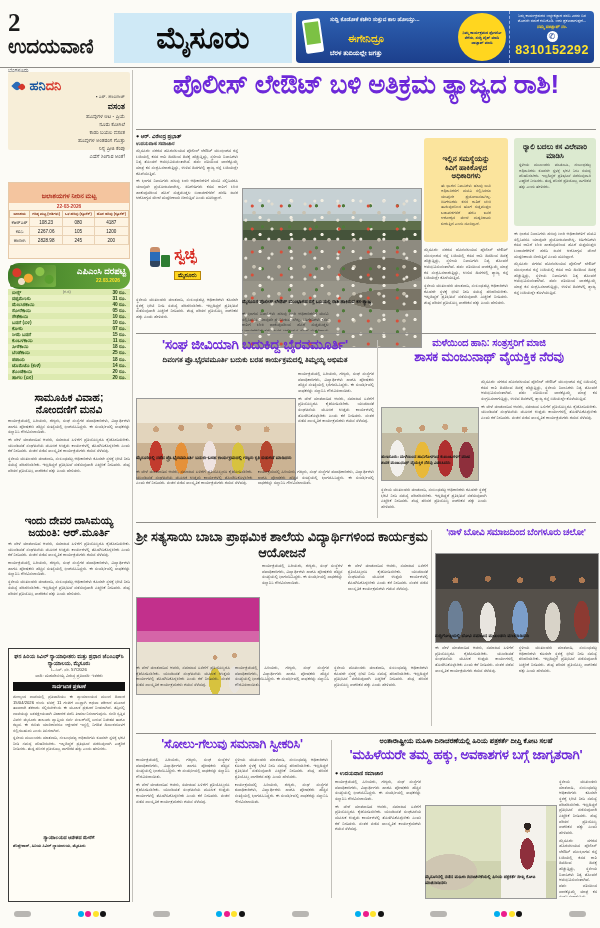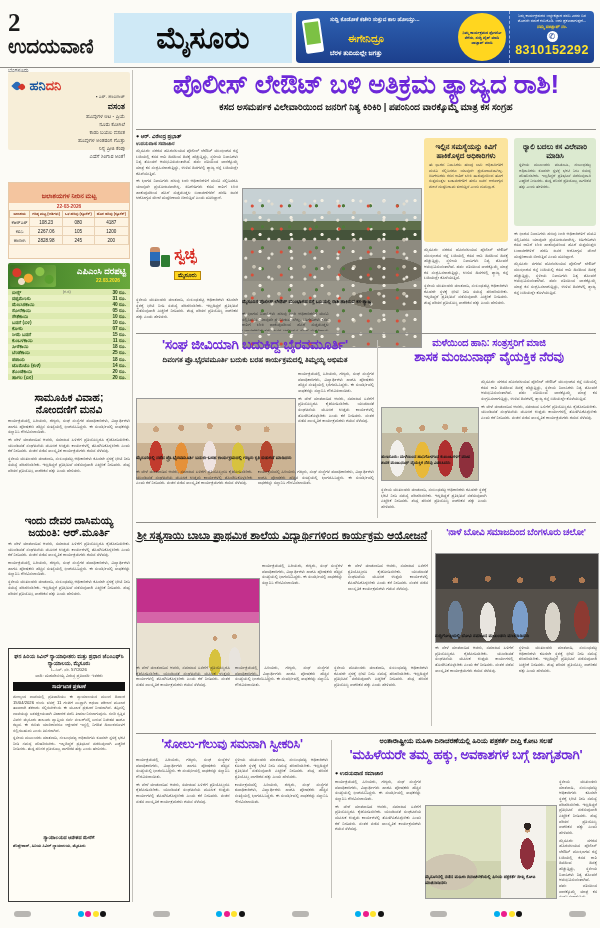--- a/index.html
+++ b/index.html
@@ -52,21 +52,21 @@
 
   .resv{background:#fdf3e2;border:1px solid #e6c9a8;box-sizing:border-box;}
   .resv-strip{background:#f4c59f;text-align:center;padding:1px 0;}
   .resv-title{color:#b03020;font-weight:bold;font-size:6.4px;}
   .resv-date{color:#c0392b;font-weight:bold;font-size:4.8px;text-align:center;padding:1px 0;}
   .resv table{width:100%;border-collapse:collapse;}
   .resv th{font-size:3.8px;color:#8a3c1e;font-weight:bold;padding:1px;border:.5px solid #e0c3a0;line-height:1.15;}
   .resv td{font-size:4.6px;color:#222;padding:1.5px 1px;text-align:center;border:.5px solid #e9d2b5;}
 
   .apmc{overflow:hidden;border-radius:2px;}
-  .apmc-head{background:linear-gradient(90deg,#3f7d27,#69a83c);height:26px;position:relative;}
+  .apmc-head{background:linear-gradient(90deg,#3f7d27,#69a83c);height:26px;position:relative;border-radius:11px;}
   .apmc-title{color:#fff;font-weight:bold;font-size:8.6px;position:absolute;right:4px;top:3px;}
   .apmc-sub{position:absolute;right:10px;top:15px;font-size:4.8px;color:#ffe32b;font-weight:bold;}
   .veggies{position:absolute;left:2px;top:2px;width:46px;height:22px;border-radius:2px;
      background:
        radial-gradient(circle at 15% 35%,#d93b2b 0 4px,transparent 5px),
        radial-gradient(circle at 40% 60%,#f2a934 0 4px,transparent 5px),
        radial-gradient(circle at 65% 30%,#8bc34a 0 4px,transparent 5px),
        radial-gradient(circle at 85% 65%,#5a9e2f 0 4px,transparent 5px),
        radial-gradient(circle at 25% 75%,#efe0c8 0 3px,transparent 4px),
        linear-gradient(135deg,#3c6e22,#77b344);}
@@ -79,21 +79,21 @@
 
   .sb-h{font-size:10.5px;font-weight:bold;text-align:center;line-height:1.15;color:#0b0b0b;}
   .notice{border:1.5px solid #3a3a3a;background:#fffdf6;box-sizing:border-box;padding:4px;}
   .notice-l1{font-size:5.4px;font-weight:bold;text-align:center;line-height:1.3;}
   .notice-l2{font-size:4.4px;text-align:center;line-height:1.4;color:#333;}
   .notice-strip{background:#111;color:#fff;font-size:5.2px;font-weight:bold;text-align:center;padding:1px 0;margin:3px 0;}
   .notice-sign{font-size:4.8px;font-weight:bold;text-align:center;margin-top:3px;}
   .notice-foot{font-size:4.2px;font-weight:bold;text-align:left;line-height:1.45;margin-top:3px;color:#222;}
 
   
-  .box-y{background:#fbe49d;border-radius:3px;padding:5px;box-sizing:border-box;}
+  .box-y{background:#fbe49d;border-radius:3px;padding:17px;box-sizing:border-box;}
   .box-g{background:#dcead0;border-radius:3px;padding:5px;box-sizing:border-box;}
   .box-title{font-size:7.2px;font-weight:bold;text-align:center;line-height:1.2;margin-bottom:2px;color:#1d1d1d;}
 
   
   .badge{position:relative;}
   .badge-top{color:#d6281e;font-weight:bold;font-size:15px;transform:rotate(-4deg);display:inline-block;text-shadow:0 0 1px #fff;}
   .badge-bot{background:#ffd61f;border:1px solid #b8860b;font-size:6px;font-weight:bold;padding:0 3px;display:inline-block;}
   .badge-man{position:absolute;left:0;top:2px;width:10px;height:20px;background:linear-gradient(180deg,#c98e6a 0 25%,#2b6cb8 25% 70%,#30445e 70% 100%);border-radius:3px;}
   .badge-bin{position:absolute;left:11px;top:10px;width:9px;height:12px;background:#2e7d32;border-radius:1px;}
 
@@ -352,21 +352,20 @@
     <div class="notice-strip">ಸಾರ್ವಜನಿಕ ಪ್ರಕಟಣೆ</div>
     <div class="clip" style="height:138px;">
       <p class="bt" style="font-size:4.2px;">ಮೇಲ್ಕಂಡ ದಾವೆಯಲ್ಲಿ ಪ್ರತಿವಾದಿಯು ಈ ನ್ಯಾಯಾಲಯದ ಮುಂದೆ ದಿನಾಂಕ 15/04/2026 ರಂದು ಬೆಳಗ್ಗೆ 11 ಗಂಟೆಗೆ ಖುದ್ದಾಗಿ ಅಥವಾ ವಕೀಲರ ಮೂಲಕ ಹಾಜರಾಗಿ ತಕರಾರು ಸಲ್ಲಿಸಬೇಕೆಂದು ಈ ಮೂಲಕ ಪ್ರಕಟಣೆ ನೀಡಲಾಗಿದೆ. ತಪ್ಪಿದಲ್ಲಿ ದಾವೆಯನ್ನು ಏಕಪಕ್ಷೀಯವಾಗಿ ವಿಚಾರಣೆ ನಡೆಸಿ ತೀರ್ಮಾನಿಸಲಾಗುವುದು. ಸದರಿ ಸ್ವತ್ತಿನ ವಿವರ: ಮೈಸೂರು ತಾಲೂಕು ವ್ಯಾಪ್ತಿಯ ಸರ್ವೆ ನಂಬರ್‌ನಲ್ಲಿ ಬರುವ ನಿವೇಶನ ಹಾಗೂ ಕಟ್ಟಡ. ಈ ಕುರಿತು ಯಾರಿಗಾದರೂ ಆಕ್ಷೇಪಣೆ ಇದ್ದಲ್ಲಿ ನಿಗದಿತ ದಿನಾಂಕದೊಳಗೆ ಸಲ್ಲಿಸಬಹುದು ಎಂದು ತಿಳಿಸಲಾಗಿದೆ.</p>
       <p class="bt" style="font-size:4.2px;">ಸ್ಥಳೀಯ ಮುಖಂಡರು ಮಾತನಾಡಿ, ಸಂಬಂಧಪಟ್ಟ ಅಧಿಕಾರಿಗಳು ಕೂಡಲೇ ಸ್ಥಳಕ್ಕೆ ಭೇಟಿ ನೀಡಿ ಸಮಸ್ಯೆ ಪರಿಹರಿಸಬೇಕು. ಇಲ್ಲದಿದ್ದರೆ ಪ್ರತಿಭಟನೆ ನಡೆಸುವುದಾಗಿ ಎಚ್ಚರಿಕೆ ನೀಡಿದರು. ಶುದ್ಧ ಪರಿಸರ ಪ್ರತಿಯೊಬ್ಬ ನಾಗರಿಕನ ಹಕ್ಕು ಎಂದು ಹೇಳಿದರು.</p>
     </div>
     <div class="notice-sign">ನ್ಯಾಯಾಲಯದ ಆದೇಶದ ಮೇರೆಗೆ</div>
     <div class="notice-foot">ಶೆರಿಸ್ತೇದಾರ್, ಹಿರಿಯ ಸಿವಿಲ್ ನ್ಯಾಯಾಲಯ, ಮೈಸೂರು</div>
   </div>
 
   <div class="abs hl mainhead ctr" style="left:136px;top:71px;width:460px;">ಪೊಲೀಸ್ ಲೇಔಟ್ ಬಳಿ ಅತಿಕ್ರಮ ತ್ಯಾಜ್ಯದ ರಾಶಿ!</div>
-  <div class="abs deck ctr" style="left:136px;top:102px;width:460px;">ಕಸದ ಅಸಮರ್ಪಕ ವಿಲೇವಾರಿಯಿಂದ ಜನರಿಗೆ ನಿತ್ಯ ಕಿರಿಕಿರಿ | ಪಪಂನಿಂದ ವಾರಕ್ಕೊಮ್ಮೆ ಮಾತ್ರ ಕಸ ಸಂಗ್ರಹ</div>
   <div class="abs rule" style="left:136px;top:129px;width:460px;height:.5px;"></div>
 
   <div class="abs" style="left:136px;top:133px;width:460px;height:198px;">
     <div class="abs clip" style="left:0;top:0;width:102px;height:108px;">
       <p class="byline">● ಆರ್. ವಿರೇಂದ್ರ ಪ್ರಭಾತ್</p>
       <p class="agency">ಉದಯವಾಣಿ ಸಮಾಚಾರ</p>
       <p class="bt">ಮೈಸೂರು: ನಗರದ ಹೊರವಲಯದ ಪೊಲೀಸ್ ಲೇಔಟ್ ಮುಂಭಾಗದ ರಸ್ತೆ ಬದಿಯಲ್ಲಿ ಕಸದ ರಾಶಿ ದಿನದಿಂದ ದಿನಕ್ಕೆ ಹೆಚ್ಚುತ್ತಿದ್ದು, ಸ್ಥಳೀಯ ನಿವಾಸಿಗಳು ನಿತ್ಯ ತೊಂದರೆ ಅನುಭವಿಸುವಂತಾಗಿದೆ. ಪಪಂ ವತಿಯಿಂದ ವಾರಕ್ಕೊಮ್ಮೆ ಮಾತ್ರ ಕಸ ಸಂಗ್ರಹಿಸಲಾಗುತ್ತಿದ್ದು, ಉಳಿದ ದಿನಗಳಲ್ಲಿ ತ್ಯಾಜ್ಯ ರಸ್ತೆ ಬದಿಯಲ್ಲೇ ಕೊಳೆಯುತ್ತಿದೆ.</p>
       <p class="bt">ಈ ಭಾಗದ ನಿವಾಸಿಗಳು ಹಲವು ಬಾರಿ ಅಧಿಕಾರಿಗಳಿಗೆ ಮನವಿ ಸಲ್ಲಿಸಿದರೂ ಯಾವುದೇ ಪ್ರಯೋಜನವಾಗಿಲ್ಲ. ಕಿಡಿಗೇಡಿಗಳು ಕಸದ ರಾಶಿಗೆ ಬೆಂಕಿ ಹಾಕುವುದರಿಂದ ಹೊಗೆ ಸುತ್ತಮುತ್ತಲ ಬಡಾವಣೆಗಳಿಗೆ ಹರಡಿ ಜನರ ಆರೋಗ್ಯದ ಮೇಲೆ ದುಷ್ಪರಿಣಾಮ ಬೀರುತ್ತಿದೆ ಎಂದು ದೂರಿದ್ದಾರೆ.</p>
     </div>
     <div class="abs badge" style="left:14px;top:112px;width:88px;height:50px;">
@@ -436,21 +435,21 @@
       <p class="bt">ಈ ವೇಳೆ ಮಾತನಾಡಿದ ಅವರು, ಸಮಾಜದ ಏಳಿಗೆಗೆ ಪ್ರತಿಯೊಬ್ಬರೂ ಕೈಜೋಡಿಸಬೇಕು. ಯುವಜನತೆ ಸಂಘಟನೆಯ ಮೂಲಕ ಉತ್ತಮ ಕಾರ್ಯಗಳಲ್ಲಿ ತೊಡಗಿಸಿಕೊಳ್ಳಬೇಕು ಎಂದು ಕರೆ ನೀಡಿದರು. ನಂತರ ನಡೆದ ಸಾಂಸ್ಕೃತಿಕ ಕಾರ್ಯಕ್ರಮಗಳು ಗಮನ ಸೆಳೆದವು.</p>
     </div>
     <div class="abs clip cols2" style="left:0;top:150px;width:216px;height:30px;">
       <p class="bt">ಸ್ಥಳೀಯ ಮುಖಂಡರು ಮಾತನಾಡಿ, ಸಂಬಂಧಪಟ್ಟ ಅಧಿಕಾರಿಗಳು ಕೂಡಲೇ ಸ್ಥಳಕ್ಕೆ ಭೇಟಿ ನೀಡಿ ಸಮಸ್ಯೆ ಪರಿಹರಿಸಬೇಕು. ಇಲ್ಲದಿದ್ದರೆ ಪ್ರತಿಭಟನೆ ನಡೆಸುವುದಾಗಿ ಎಚ್ಚರಿಕೆ ನೀಡಿದರು. ಶುದ್ಧ ಪರಿಸರ ಪ್ರತಿಯೊಬ್ಬ ನಾಗರಿಕನ ಹಕ್ಕು ಎಂದು ಹೇಳಿದರು.</p>
     </div>
   </div>
 
   <div class="abs rule" style="left:136px;top:522px;width:460px;height:.5px;"></div>
 
   <div class="abs" style="left:136px;top:527px;width:292px;height:202px;">
-    <div class="ctr bold" style="font-size:11px;margin-top:2px;text-decoration:underline;">ಶ್ರೀ ಸತ್ಯಸಾಯಿ ಬಾಬಾ ಪ್ರಾಥಮಿಕ ಶಾಲೆಯ ವಿದ್ಯಾರ್ಥಿಗಳಿಂದ ಕಾರ್ಯಕ್ರಮ ಆಯೋಜನೆ</div>
+    <div class="ctr bold" style="font-size:13px;margin-top:2px;">ಶ್ರೀ ಸತ್ಯಸಾಯಿ ಬಾಬಾ ಪ್ರಾಥಮಿಕ ಶಾಲೆಯ ವಿದ್ಯಾರ್ಥಿಗಳಿಂದ ಕಾರ್ಯಕ್ರಮ ಆಯೋಜನೆ</div>
     <div class="abs photo ph-school" style="left:0;top:36px;width:122px;height:96px;"></div>
     <div class="abs clip cols2" style="left:126px;top:36px;width:166px;height:96px;">
       <p class="bt">ಕಾರ್ಯಕ್ರಮದಲ್ಲಿ ಹಿರಿಯರು, ಗಣ್ಯರು, ಸಂಘ ಸಂಸ್ಥೆಗಳ ಪದಾಧಿಕಾರಿಗಳು, ವಿದ್ಯಾರ್ಥಿಗಳು ಹಾಗೂ ಪೋಷಕರು ಹೆಚ್ಚಿನ ಸಂಖ್ಯೆಯಲ್ಲಿ ಭಾಗವಹಿಸಿದ್ದರು. ಈ ಸಂದರ್ಭದಲ್ಲಿ ಸಾಧಕರನ್ನು ಸನ್ಮಾನಿಸಿ ಗೌರವಿಸಲಾಯಿತು.</p>
       <p class="bt">ಈ ವೇಳೆ ಮಾತನಾಡಿದ ಅವರು, ಸಮಾಜದ ಏಳಿಗೆಗೆ ಪ್ರತಿಯೊಬ್ಬರೂ ಕೈಜೋಡಿಸಬೇಕು. ಯುವಜನತೆ ಸಂಘಟನೆಯ ಮೂಲಕ ಉತ್ತಮ ಕಾರ್ಯಗಳಲ್ಲಿ ತೊಡಗಿಸಿಕೊಳ್ಳಬೇಕು ಎಂದು ಕರೆ ನೀಡಿದರು. ನಂತರ ನಡೆದ ಸಾಂಸ್ಕೃತಿಕ ಕಾರ್ಯಕ್ರಮಗಳು ಗಮನ ಸೆಳೆದವು.</p>
     </div>
     <div class="abs clip cols3" style="left:0;top:138px;width:292px;height:62px;">
       <p class="bt">ಈ ವೇಳೆ ಮಾತನಾಡಿದ ಅವರು, ಸಮಾಜದ ಏಳಿಗೆಗೆ ಪ್ರತಿಯೊಬ್ಬರೂ ಕೈಜೋಡಿಸಬೇಕು. ಯುವಜನತೆ ಸಂಘಟನೆಯ ಮೂಲಕ ಉತ್ತಮ ಕಾರ್ಯಗಳಲ್ಲಿ ತೊಡಗಿಸಿಕೊಳ್ಳಬೇಕು ಎಂದು ಕರೆ ನೀಡಿದರು. ನಂತರ ನಡೆದ ಸಾಂಸ್ಕೃತಿಕ ಕಾರ್ಯಕ್ರಮಗಳು ಗಮನ ಸೆಳೆದವು.</p>
       <p class="bt">ಕಾರ್ಯಕ್ರಮದಲ್ಲಿ ಹಿರಿಯರು, ಗಣ್ಯರು, ಸಂಘ ಸಂಸ್ಥೆಗಳ ಪದಾಧಿಕಾರಿಗಳು, ವಿದ್ಯಾರ್ಥಿಗಳು ಹಾಗೂ ಪೋಷಕರು ಹೆಚ್ಚಿನ ಸಂಖ್ಯೆಯಲ್ಲಿ ಭಾಗವಹಿಸಿದ್ದರು. ಈ ಸಂದರ್ಭದಲ್ಲಿ ಸಾಧಕರನ್ನು ಸನ್ಮಾನಿಸಿ ಗೌರವಿಸಲಾಯಿತು.</p>
       <p class="bt">ಸ್ಥಳೀಯ ಮುಖಂಡರು ಮಾತನಾಡಿ, ಸಂಬಂಧಪಟ್ಟ ಅಧಿಕಾರಿಗಳು ಕೂಡಲೇ ಸ್ಥಳಕ್ಕೆ ಭೇಟಿ ನೀಡಿ ಸಮಸ್ಯೆ ಪರಿಹರಿಸಬೇಕು. ಇಲ್ಲದಿದ್ದರೆ ಪ್ರತಿಭಟನೆ ನಡೆಸುವುದಾಗಿ ಎಚ್ಚರಿಕೆ ನೀಡಿದರು. ಶುದ್ಧ ಪರಿಸರ ಪ್ರತಿಯೊಬ್ಬ ನಾಗರಿಕನ ಹಕ್ಕು ಎಂದು ಹೇಳಿದರು.</p>
     </div>

